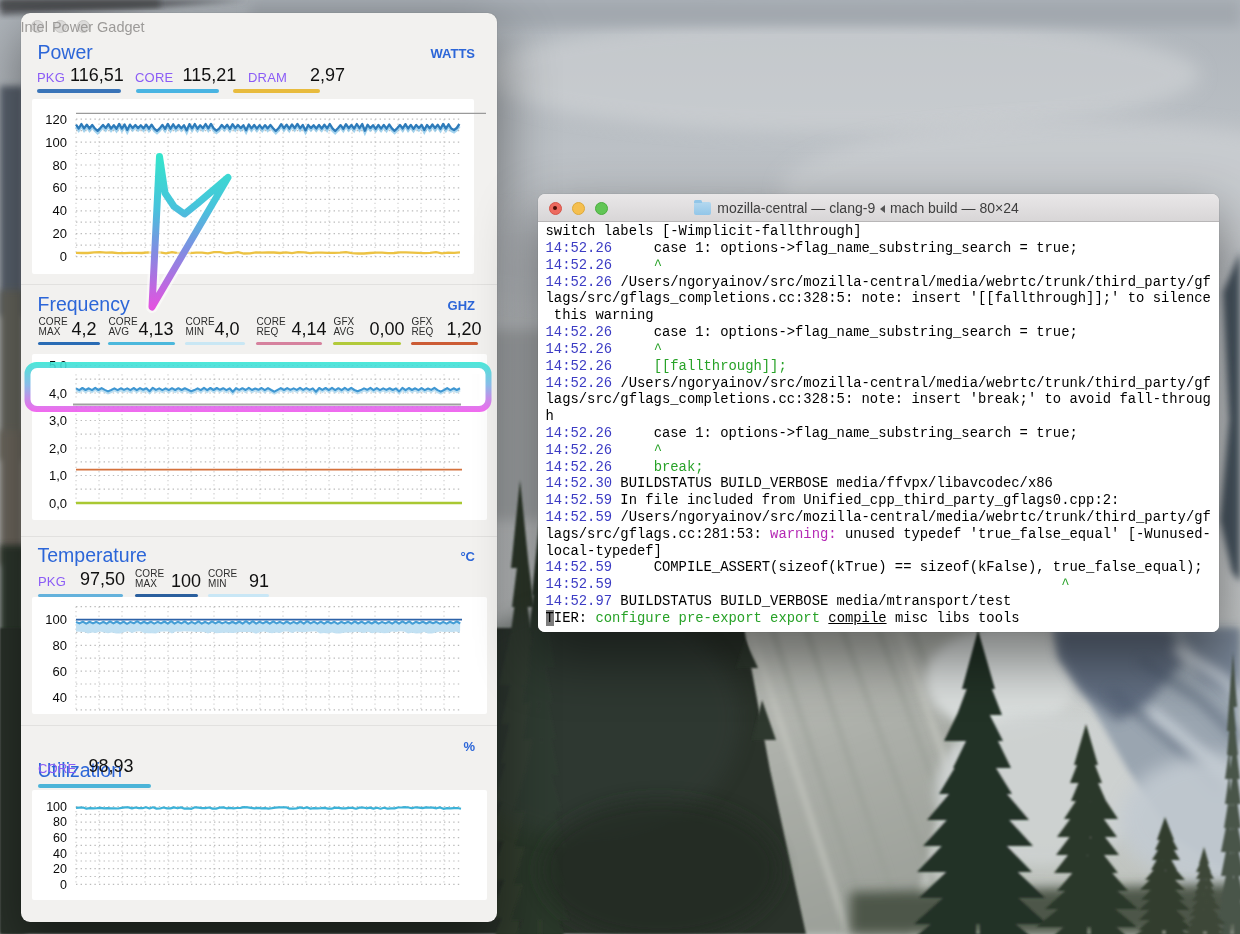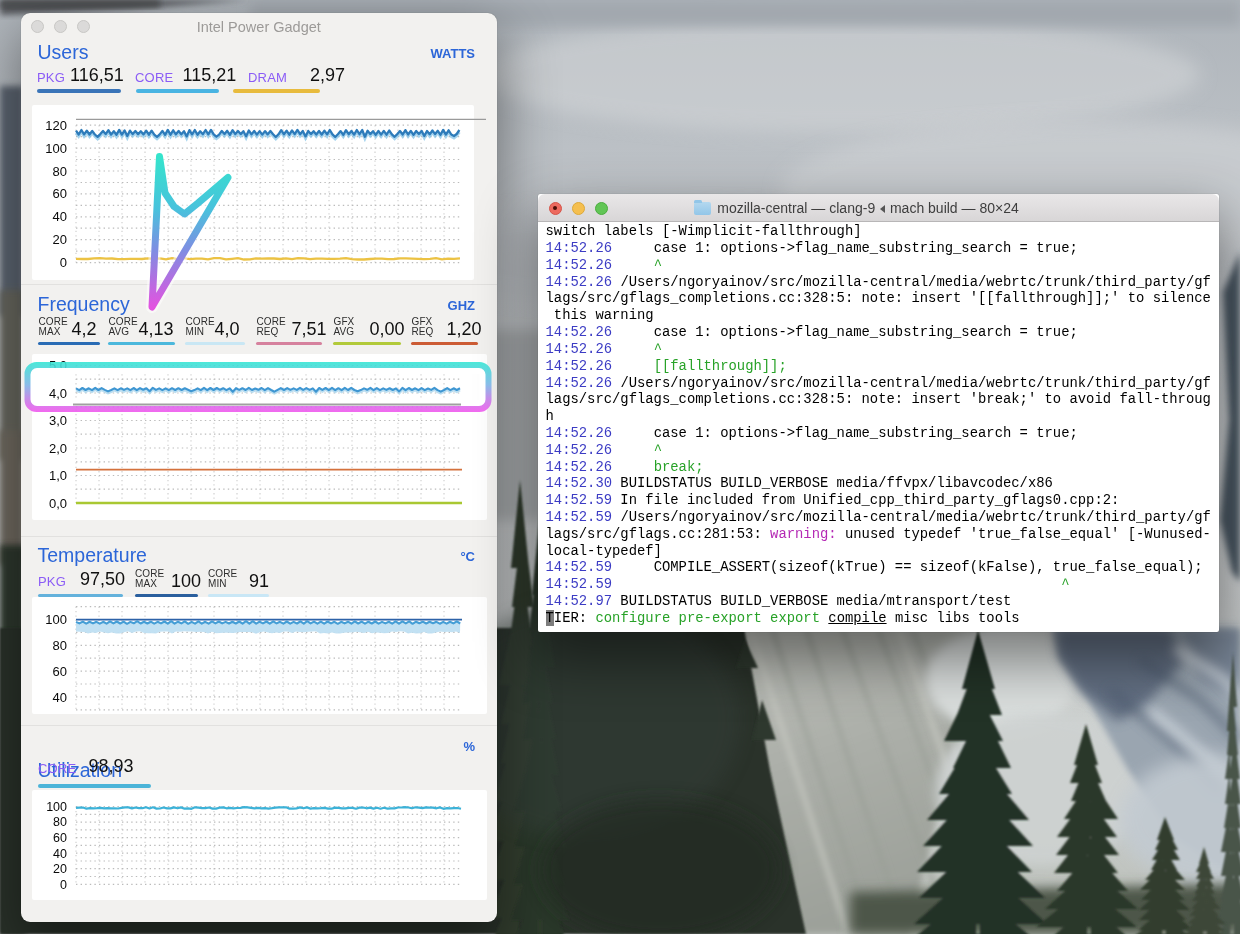--- a/index.html
+++ b/index.html
@@ -1,29 +1,29 @@
 <!DOCTYPE html>
 <html><head><meta charset="utf-8"><title>screen</title><style>
 *{margin:0;padding:0;box-sizing:border-box}
 html,body{width:1240px;height:934px;overflow:hidden;font-family:"Liberation Sans",sans-serif}
 #wall,#anno{position:absolute;left:0;top:0}
 #anno{z-index:40;pointer-events:none}
 #ipg{position:absolute;left:20.5px;top:13px;width:476.5px;height:909px;background:#f2f1ef;
  border-radius:9px;box-shadow:0 24px 55px 5px rgba(0,0,0,.42),0 0 1px rgba(0,0,0,.35);z-index:10}
 .tl{position:absolute;top:6.5px;width:13px;height:13px;border-radius:50%;background:#dbdad9;border:1px solid #c8c7c5}
-#ipgtitle{position:absolute;top:5.5px;left:0;right:0;text-align:center;font-size:14.5px;color:#9c9a98}
+#ipgtitle{position:absolute;top:5.5px;left:0;right:0;text-align:left;font-size:14.5px;color:#9c9a98}
 .hd{position:absolute;font-size:19.5px;color:#2c66d8}
 .un{position:absolute;right:22px;font-size:13px;font-weight:bold;color:#2c66d8}
 .ml{position:absolute;font-size:13px;color:#8b5cf6;letter-spacing:.2px}
 .mv{position:absolute;font-size:18px;color:#101010}
 .ms{position:absolute;font-size:10px;line-height:9.8px;color:#2d2d2d;letter-spacing:.1px}
 .bar{position:absolute;border-radius:2px}
 .cp{position:absolute;background:#fff;border-radius:2px}
 .div{position:absolute;left:0;right:0;height:1px;background:#e2e1df}
-#term{position:absolute;left:538px;top:194px;width:681px;height:438px;border-radius:2px;
+#term{position:absolute;left:538px;top:194px;width:681px;height:438px;border-radius:7px;
  background:#fff;box-shadow:0 24px 55px 5px rgba(0,0,0,.45),0 0 1px rgba(0,0,0,.4);z-index:20}
 #termbar{position:absolute;left:0;top:0;right:0;height:28px;border-radius:7px 7px 0 0;
  background:linear-gradient(#e9e7e8,#d8d6d7);border-bottom:1px solid #b8b6b7}
 .tb{position:absolute;top:7.5px;width:13px;height:13px;border-radius:50%}
 .tb.r{left:10.5px;background:#ed6a5f;border:1px solid #d55449}
 .tb.r::after{content:"";position:absolute;left:3.5px;top:3.5px;width:4px;height:4px;border-radius:50%;background:#4b0f08}
 .tb.y{left:33.5px;background:#f5bf4f;border:1px solid #dda938}
 .tb.g2{left:57px;background:#61c555;border:1px solid #4aad3e}
 #termtitle{position:absolute;left:-44px;right:0;top:6px;text-align:center;font-size:14px;color:#3e3e3e}
 #fold{display:inline-block;width:17px;height:13px;background:linear-gradient(#b4d8ef,#92c6e8);border-radius:2px;
@@ -109,32 +109,32 @@
 <path d="M1086,724 L1074,765 L1098,765 Z M1086,742 L1070,783 L1102,783 Z M1088,760 L1071,801 L1106,801 Z M1091,778 L1064,819 L1118,819 Z M1087,796 L1057,837 L1117,837 Z M1087,814 L1056,855 L1119,855 Z M1086,832 L1054,873 L1118,873 Z M1092,850 L1057,891 L1128,891 Z M1091,868 L1045,909 L1138,909 Z M1087,886 L1036,927 L1137,927 Z M1090,904 L1043,945 L1137,945 Z M1087,801 H1091 V934 H1087 Z" fill="#2c3829" opacity="1.0" filter="url(#b1)"></path>
 <path d="M1165,817 L1157,840 L1174,840 Z M1166,827 L1155,850 L1178,850 Z M1166,837 L1152,860 L1180,860 Z M1164,847 L1151,870 L1177,870 Z M1165,857 L1145,880 L1185,880 Z M1162,867 L1140,890 L1185,890 Z M1163,877 L1141,900 L1185,900 Z M1164,887 L1139,910 L1190,910 Z M1163,897 L1139,920 L1186,920 Z M1166,907 L1138,930 L1194,930 Z M1162,917 L1128,940 L1197,940 Z M1162,860 H1166 V934 H1162 Z" fill="#333e2e" opacity="1.0" filter="url(#b1)"></path>
 <path d="M1233,652 L1229,707 L1237,707 Z M1231,676 L1227,731 L1236,731 Z M1232,700 L1227,755 L1238,755 Z M1233,724 L1225,779 L1240,779 Z M1233,748 L1225,804 L1241,804 Z M1233,773 L1224,828 L1241,828 Z M1232,797 L1221,852 L1243,852 Z M1232,821 L1221,876 L1244,876 Z M1232,845 L1221,900 L1244,900 Z M1231,869 L1216,924 L1247,924 Z M1232,893 L1216,948 L1249,948 Z M1230,756 H1234 V934 H1230 Z" fill="#49544a" opacity="1.0" filter="url(#b1)"></path>
 <path d="M1204,847 L1199,864 L1209,864 Z M1204,855 L1196,872 L1211,872 Z M1205,862 L1196,879 L1214,879 Z M1205,870 L1196,887 L1214,887 Z M1205,877 L1194,894 L1215,894 Z M1204,885 L1192,901 L1216,901 Z M1206,892 L1191,909 L1221,909 Z M1204,899 L1189,916 L1219,916 Z M1206,907 L1187,924 L1226,924 Z M1205,914 L1184,931 L1225,931 Z M1204,922 L1178,938 L1229,938 Z M1203,879 H1207 V934 H1203 Z" fill="#3c4738" opacity="1.0" filter="url(#b1)"></path>
 </svg>
 <div id="ipg">
     <div class="tl" style="left:10px"></div>
     <div class="tl" style="left:33px"></div>
     <div class="tl" style="left:56px"></div>
     <div id="ipgtitle">Intel Power Gadget</div>
-    <div class="hd" style="left:17px;top:28px">Users</div>
+    <div class="hd" style="left:17px;top:28px">Power</div>
     <div class="un" style="top:33px">WATTS</div>
     <div class="ml" style="left:16.5px;top:56.5px">PKG</div>
     <div class="mv" style="left:49.5px;top:52px">116,51</div>
     <div class="ml" style="left:114.5px;top:56.5px">CORE</div>
     <div class="mv" style="left:162px;top:52px">115,21</div>
     <div class="ml" style="left:227.5px;top:56.5px">DRAM</div>
     <div class="mv" style="left:289.5px;top:52px">2,97</div>
     <div class="bar" style="left:16.5px;top:75.5px;width:84px;height:4px;background:#3a74b8"></div>
     <div class="bar" style="left:115.5px;top:75.5px;width:83px;height:4px;background:#49b4e2"></div>
     <div class="bar" style="left:212.5px;top:75.5px;width:87px;height:4px;background:#e8bb3d"></div>
-    <div class="cp" style="left:11px;top:92px;width:442px;height:175px"><svg width="455" height="175" viewBox="0 0 455 175">
+    <div class="cp" style="left:11px;top:86px;width:442px;height:175px"><svg width="455" height="175" viewBox="0 0 455 175">
         <path d="M44.0,20.2V157.6 M67.0,20.2V157.6 M90.0,20.2V157.6 M113.0,20.2V157.6 M136.0,20.2V157.6 M159.0,20.2V157.6 M182.0,20.2V157.6 M205.0,20.2V157.6 M228.0,20.2V157.6 M251.0,20.2V157.6 M274.0,20.2V157.6 M297.0,20.2V157.6 M320.0,20.2V157.6 M343.0,20.2V157.6 M366.0,20.2V157.6 M389.0,20.2V157.6 M412.0,20.2V157.6" stroke="#cccccc" stroke-width="1.1" stroke-dasharray="1.3,3.1" fill="none"></path>
         <path d="M44.0,20.2H430.0 M44.0,31.6H430.0 M44.0,43.1H430.0 M44.0,54.5H430.0 M44.0,66.0H430.0 M44.0,77.5H430.0 M44.0,88.9H430.0 M44.0,100.3H430.0 M44.0,111.8H430.0 M44.0,123.2H430.0 M44.0,134.7H430.0 M44.0,146.1H430.0 M44.0,157.6H430.0" stroke="#bbbbbb" stroke-width="1.2" stroke-dasharray="1.4,3.2" fill="none"></path>
         <line x1="44" y1="14.4" x2="454" y2="14.4" stroke="#9a9a9a" stroke-width="1.4"></line>
         <polyline points="44.0,27.9 46.7,31.7 49.4,27.2 52.1,31.6 54.8,27.8 57.5,31.7 60.2,28.2 62.9,31.7 65.6,34.1 68.3,31.3 71.0,28.1 73.7,31.3 76.4,27.4 79.1,31.8 81.8,28.4 84.5,32.0 87.2,27.1 89.9,31.8 92.6,27.6 95.3,33.2 98.0,27.8 100.7,31.3 103.4,28.2 106.1,31.4 108.8,28.5 111.5,31.6 114.2,27.9 116.9,31.9 119.6,27.8 122.3,31.8 125.0,34.0 127.7,31.6 130.4,28.1 133.1,32.1 135.8,27.1 138.5,31.9 141.2,27.5 143.9,31.5 146.6,28.2 149.3,31.5 152.0,28.4 154.7,33.6 157.4,27.3 160.1,31.5 162.8,27.2 165.5,31.9 168.2,28.5 170.9,31.4 173.6,27.2 176.3,31.6 179.0,27.1 181.7,31.6 184.4,33.9 187.1,31.9 189.8,28.1 192.5,31.3 195.2,28.0 197.9,32.0 200.6,27.4 203.3,31.3 206.0,28.2 208.7,31.3 211.4,28.4 214.1,33.4 216.8,27.7 219.5,31.6 222.2,28.2 224.9,31.8 227.6,28.3 230.3,31.8 233.0,28.3 235.7,31.6 238.4,28.2 241.1,31.4 243.8,34.2 246.5,31.5 249.2,27.3 251.9,31.4 254.6,27.9 257.3,31.9 260.0,27.6 262.7,31.3 265.4,27.1 268.1,31.4 270.8,28.1 273.5,33.6 276.2,28.1 278.9,31.3 281.6,28.4 284.3,31.7 287.0,28.2 289.7,31.7 292.4,28.0 295.1,31.6 297.8,27.2 300.5,31.6 303.2,34.2 305.9,31.4 308.6,28.3 311.3,32.0 314.0,27.4 316.7,31.4 319.4,28.2 322.1,31.8 324.8,27.2 327.5,31.4 330.2,27.2 332.9,33.9 335.6,27.9 338.3,31.3 341.0,28.4 343.7,32.0 346.4,28.2 349.1,31.8 351.8,28.1 354.5,31.9 357.2,27.7 359.9,31.5 362.6,34.0 365.3,31.3 368.0,28.2 370.7,31.7 373.4,27.3 376.1,31.7 378.8,28.1 381.5,32.0 384.2,28.2 386.9,31.2 389.6,28.1 392.3,33.2 395.0,28.2 397.7,31.5 400.4,27.7 403.1,31.3 405.8,28.0 408.5,32.0 411.2,27.1 413.9,31.8 416.6,27.5 419.3,31.7 422.0,33.2 424.7,31.2 427.4,27.2" fill="none" stroke="#85c4e8" stroke-width="2.6" opacity="0.75"></polyline>
         <polyline points="44.0,25.7 46.7,29.5 49.4,25.0 52.1,29.4 54.8,25.6 57.5,29.5 60.2,26.0 62.9,29.5 65.6,31.9 68.3,29.1 71.0,25.9 73.7,29.1 76.4,25.2 79.1,29.6 81.8,26.2 84.5,29.8 87.2,24.9 89.9,29.6 92.6,25.4 95.3,31.0 98.0,25.6 100.7,29.1 103.4,26.0 106.1,29.2 108.8,26.3 111.5,29.4 114.2,25.7 116.9,29.7 119.6,25.6 122.3,29.6 125.0,31.8 127.7,29.4 130.4,25.9 133.1,29.9 135.8,24.9 138.5,29.7 141.2,25.3 143.9,29.3 146.6,26.0 149.3,29.3 152.0,26.2 154.7,31.4 157.4,25.1 160.1,29.3 162.8,25.0 165.5,29.7 168.2,26.3 170.9,29.2 173.6,25.0 176.3,29.4 179.0,24.9 181.7,29.4 184.4,31.7 187.1,29.7 189.8,25.9 192.5,29.1 195.2,25.8 197.9,29.8 200.6,25.2 203.3,29.1 206.0,26.0 208.7,29.1 211.4,26.2 214.1,31.2 216.8,25.5 219.5,29.4 222.2,26.0 224.9,29.6 227.6,26.1 230.3,29.6 233.0,26.1 235.7,29.4 238.4,26.0 241.1,29.2 243.8,32.0 246.5,29.3 249.2,25.1 251.9,29.2 254.6,25.7 257.3,29.7 260.0,25.4 262.7,29.1 265.4,24.9 268.1,29.2 270.8,25.9 273.5,31.4 276.2,25.9 278.9,29.1 281.6,26.2 284.3,29.5 287.0,26.0 289.7,29.5 292.4,25.8 295.1,29.4 297.8,25.0 300.5,29.4 303.2,32.0 305.9,29.2 308.6,26.1 311.3,29.8 314.0,25.2 316.7,29.2 319.4,26.0 322.1,29.6 324.8,25.0 327.5,29.2 330.2,25.0 332.9,31.7 335.6,25.7 338.3,29.1 341.0,26.2 343.7,29.8 346.4,26.0 349.1,29.6 351.8,25.9 354.5,29.7 357.2,25.5 359.9,29.3 362.6,31.8 365.3,29.1 368.0,26.0 370.7,29.5 373.4,25.1 376.1,29.5 378.8,25.9 381.5,29.8 384.2,26.0 386.9,29.0 389.6,25.9 392.3,31.0 395.0,26.0 397.7,29.3 400.4,25.5 403.1,29.1 405.8,25.8 408.5,29.8 411.2,24.9 413.9,29.6 416.6,25.3 419.3,29.5 422.0,31.0 424.7,29.0 427.4,25.0" fill="none" stroke="#2d7bba" stroke-width="2.3" stroke-linejoin="round"></polyline>
         <polyline points="44.0,153.8 50.0,154.0 56.0,154.0 62.0,153.3 68.0,153.1 74.0,153.6 80.0,153.5 86.0,154.2 92.0,154.1 98.0,153.9 104.0,153.9 110.0,154.0 116.0,153.3 122.0,153.7 128.0,153.3 134.0,154.4 140.0,153.2 146.0,154.2 152.0,153.2 158.0,154.1 164.0,153.6 170.0,153.7 176.0,154.3 182.0,153.1 188.0,153.2 194.0,154.4 200.0,153.8 206.0,153.2 212.0,154.5 218.0,154.4 224.0,153.3 230.0,153.7 236.0,153.3 242.0,153.5 248.0,154.0 254.0,153.3 260.0,154.1 266.0,153.2 272.0,153.3 278.0,154.2 284.0,153.7 290.0,153.7 296.0,153.9 302.0,153.8 308.0,153.6 314.0,153.1 320.0,154.1 326.0,154.5 332.0,154.5 338.0,154.0 344.0,153.6 350.0,153.6 356.0,154.1 362.0,154.0 368.0,153.3 374.0,153.4 380.0,153.6 386.0,153.8 392.0,154.2 398.0,153.8 404.0,153.1 410.0,154.3 416.0,153.7 422.0,153.8 428.0,153.4" fill="none" stroke="#ecc243" stroke-width="2.3"></polyline>
         <text x="35" y="24.8" text-anchor="end" font-family="Liberation Sans, sans-serif" font-size="13.0" fill="#0a0a0a">120</text>
         <text x="35" y="47.6" text-anchor="end" font-family="Liberation Sans, sans-serif" font-size="13.0" fill="#0a0a0a">100</text>
         <text x="35" y="70.5" text-anchor="end" font-family="Liberation Sans, sans-serif" font-size="13.0" fill="#0a0a0a">80</text>
         <text x="35" y="93.4" text-anchor="end" font-family="Liberation Sans, sans-serif" font-size="13.0" fill="#0a0a0a">60</text>
@@ -145,21 +145,21 @@
     <div class="div" style="top:271px"></div>
     <div class="hd" style="left:17px;top:280px">Frequency</div>
     <div class="un" style="top:285px">GHZ</div>
     <div class="ms" style="left:18px;top:304px">CORE<br>MAX</div>
     <div class="mv" style="left:51px;top:305.5px">4,2</div>
     <div class="ms" style="left:88px;top:304px">CORE<br>AVG</div>
     <div class="mv" style="left:118px;top:305.5px">4,13</div>
     <div class="ms" style="left:165px;top:304px">CORE<br>MIN</div>
     <div class="mv" style="left:194px;top:305.5px">4,0</div>
     <div class="ms" style="left:236px;top:304px">CORE<br>REQ</div>
-    <div class="mv" style="left:271px;top:305.5px">7,51</div>
+    <div class="mv" style="left:271px;top:305.5px">4,14</div>
     <div class="ms" style="left:313px;top:304px">GFX<br>AVG</div>
     <div class="mv" style="left:349px;top:305.5px">0,00</div>
     <div class="ms" style="left:391px;top:304px">GFX<br>REQ</div>
     <div class="mv" style="left:426px;top:305.5px">1,20</div>
     <div class="bar" style="left:17px;top:328.5px;width:62px;height:3.5px;background:#2a6cb5"></div>
     <div class="bar" style="left:87px;top:328.5px;width:67px;height:3.5px;background:#4cb8dc"></div>
     <div class="bar" style="left:164px;top:328.5px;width:60px;height:3.5px;background:#c9e7f4"></div>
     <div class="bar" style="left:235px;top:328.5px;width:66px;height:3.5px;background:#d6829e"></div>
     <div class="bar" style="left:312px;top:328.5px;width:68px;height:3.5px;background:#b2ca3a"></div>
     <div class="bar" style="left:390px;top:328.5px;width:67px;height:3.5px;background:#cc5c35"></div>

